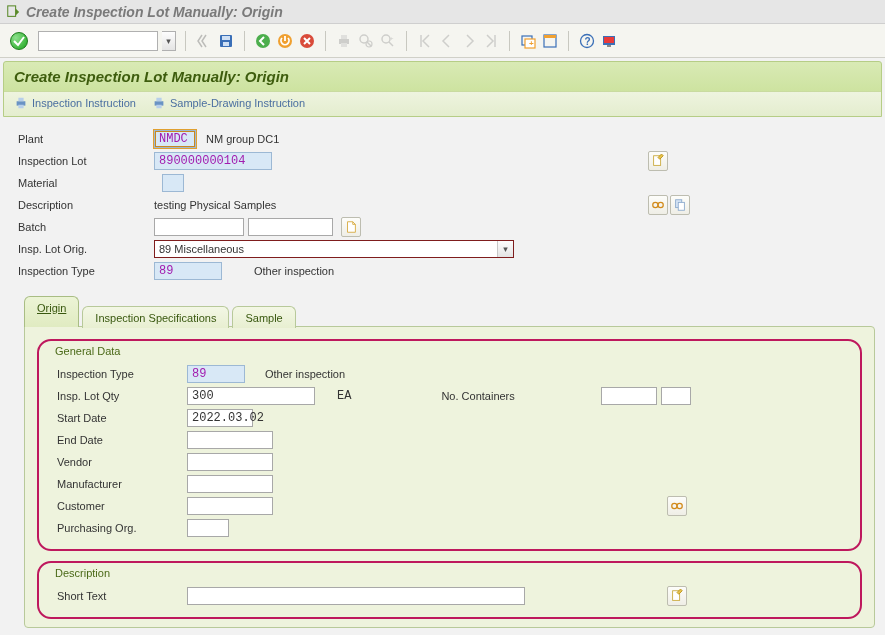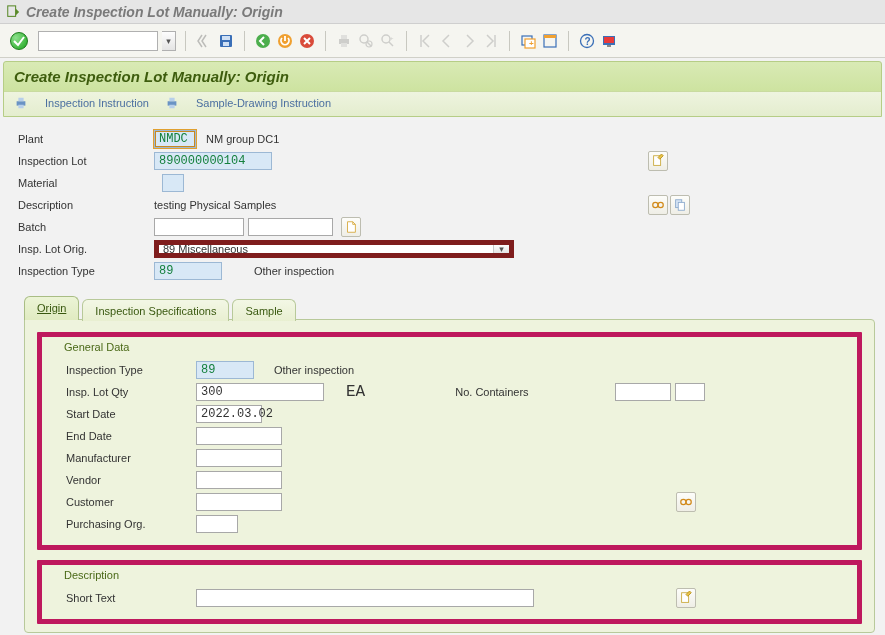--- a/index.html
+++ b/index.html
@@ -84,21 +84,21 @@
     font-weight: bold;
     color: #3e5d0e;
   }
   .page-header .ph-actions {
     display: flex; gap: 16px;
     padding: 4px 10px 6px 10px;
     background: linear-gradient(#eef4df,#e4edce);
     border-top: 1px solid #c9dba0;
   }
   .ph-action {
-    display: flex; align-items: center; gap: 17px;
+    display: flex; align-items: center; gap: 4px;
     color: #4b6fa0;
     cursor: pointer;
   }
   .ph-action svg { width: 14px; height: 14px; }
 
   
   .form-area {
     padding: 8px 10px 0 18px;
   }
   .frow {
@@ -109,55 +109,55 @@
     width: 136px;
     color: #333;
   }
   .ro-box {
     background: #d8e8f6;
     border: 1px solid #9cb8d4;
     height: 18px;
     padding: 1px 4px;
     font-family: "Courier New", monospace;
     font-size: 12px;
-    color: #15803d;
+    color: #a21caf;
     display: inline-flex; align-items: center;
   }
   .inp {
     background: #fff;
     border: 1px solid #a8a8a8;
     height: 18px;
     padding: 1px 4px;
     font-family: "Courier New", monospace;
     font-size: 12px;
   }
   .hl-box { outline: 1px solid #e0a030; box-shadow: 0 0 0 1px #c88820 inset; }
   .txt-after {
     margin-left: 10px; font-family: Arial, sans-serif; font-size: 11px;
   }
   .mono-after {
-    margin-left: 22px; font-family: "Courier New", monospace; font-size: 16px;
+    margin-left: 22px; font-family: "Courier New", monospace; font-size: 12px;
   }
   .side-icons {
     position: absolute;
     display: flex; gap: 2px;
   }
   .sq-btn {
     width: 20px; height: 20px;
     background: linear-gradient(#fdfdfa,#efeee6);
     border: 1px solid #bdbdb0;
     border-radius: 2px;
     display: flex; align-items: center; justify-content: center;
   }
   .sq-btn svg { width: 14px; height: 14px; }
 
   .dropdown {
     position: relative;
     background: #fff;
-    border: 5px solid #7f1d1d;
+    border: 1px solid #7f1d1d;
     height: 18px;
     display: flex; align-items: center;
     font-size: 11px;
     padding: 0 4px;
   }
   .dropdown .dd-arrow {
     position: absolute; right: 0; top: 0; bottom: 0;
     width: 16px;
     background: linear-gradient(#fdfdfd,#e4e4e4);
     border-left: 1px solid #c8c8c8;
@@ -186,37 +186,37 @@
     color: #39580f;
     cursor: pointer;
     position: relative;
     top: 1px;
   }
   .tab.active {
     background: linear-gradient(#ecf4d6,#e0ebc1);
     border-color: #a9bd84;
     font-weight: normal;
     z-index: 3;
-    padding-bottom: 6px;
+    padding-bottom: 13px;
     top: 0;
     text-decoration: underline;
   }
   .tab-body {
     border: 1px solid #b8c99a;
     background: #eef3dd;
     border-radius: 0 4px 4px 4px;
     margin-top: -1px;
     padding: 12px 12px 8px 12px;
     position: relative;
     z-index: 1;
   }
   .group-box {
-    border: 5px solid #be185d;
-    border-radius: 1px;
-    padding: 8px 10px 10px 24px;
+    border: 2px solid #be185d;
+    border-radius: 14px;
+    padding: 8px 10px 10px 18px;
     margin-bottom: 10px;
     background: #eef3dd;
     position: relative;
   }
   .group-box .gb-title {
     color: #4a6917;
     margin: -4px 0 6px -2px;
     font-size: 11px;
   }
   .gfrow {
@@ -478,26 +478,26 @@
         <span class="flabel">Start Date</span>
         <span class="inp" style="width:66px">2022.03.02</span>
       </div>
 
       <div class="gfrow">
         <span class="flabel">End Date</span>
         <span class="inp" style="width:86px"></span>
       </div>
 
       <div class="gfrow">
+        <span class="flabel">Vendor</span>
+        <span class="inp" style="width:86px"></span>
+      </div>
+
+      <div class="gfrow">
         <span class="flabel">Manufacturer</span>
-        <span class="inp" style="width:86px"></span>
-      </div>
-
-      <div class="gfrow">
-        <span class="flabel">Vendor</span>
         <span class="inp" style="width:86px"></span>
       </div>
 
       <div class="gfrow rel-wrap">
         <span class="flabel">Customer</span>
         <span class="inp" style="width:86px"></span>
         <div class="side-icons" style="left:610px; top:1px;">
           <span class="sq-btn">
             <svg viewBox="0 0 16 16">
                 <circle cx="5" cy="8" r="3" fill="none" stroke="#d28a1a" stroke-width="1.4"></circle>

